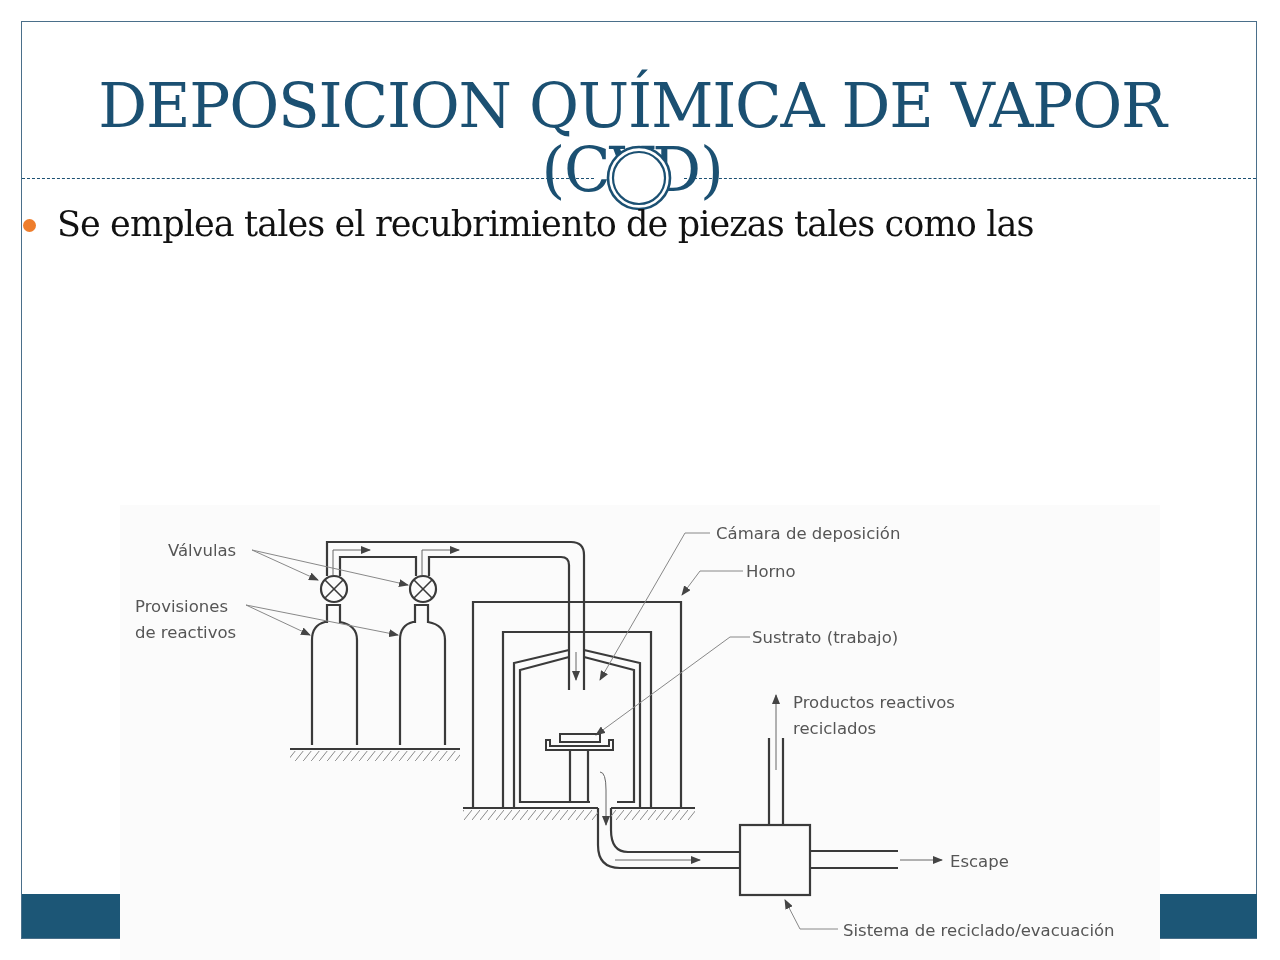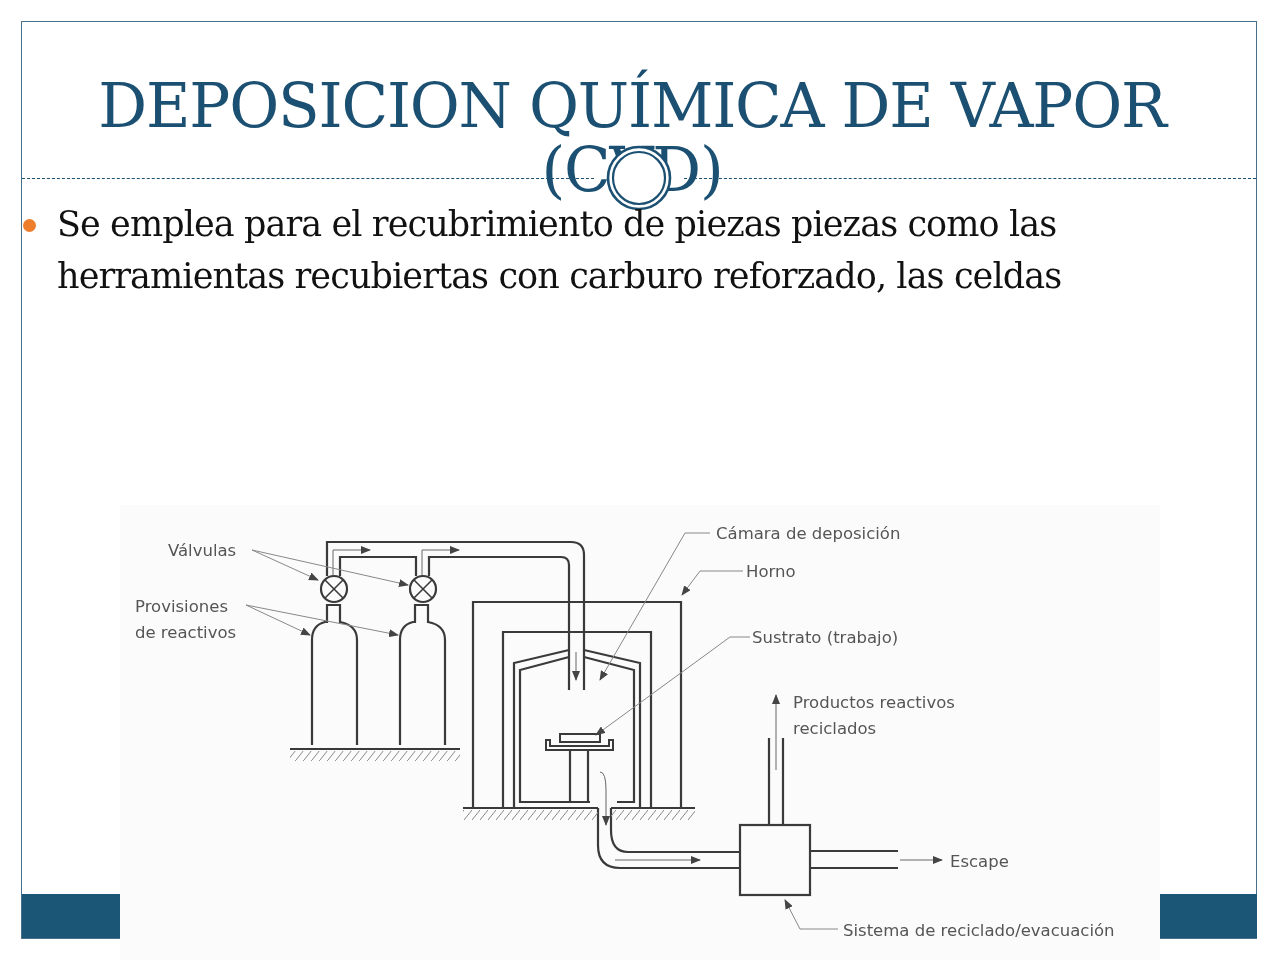--- a/index.html
+++ b/index.html
@@ -61,22 +61,21 @@
 
 <div class="rule left"></div>
 <div class="rule right"></div>
 <svg class="ring" viewBox="0 0 66 66">
   <circle cx="33" cy="33" r="31" fill="#fff" stroke="#1b5072" stroke-width="2.6"></circle>
   <circle cx="33" cy="33" r="26" fill="#fff" stroke="#1b5072" stroke-width="2.2"></circle>
 </svg>
 
 <div class="bullet-dot"></div>
 <div class="body-text">
-  <span>Se emplea para el recubrimiento de piezas piezas como las</span>
-  <span>herramientas recubiertas con carburo reforzado, las celdas</span>
+  <span>Se emplea tales el recubrimiento de piezas tales como las</span>
 </div>
 
 <div class="footer-bar left"></div>
 <div class="footer-bar right"></div>
 
 <div class="diagram">
   <svg width="1040" height="455" viewBox="120 505 1040 455">
     <defs>
       <marker id="ah" markerWidth="10" markerHeight="8" refX="9" refY="4" orient="auto" markerUnits="userSpaceOnUse">
         <path d="M0,0 L10,4 L0,8 Z" fill="#444"></path>

